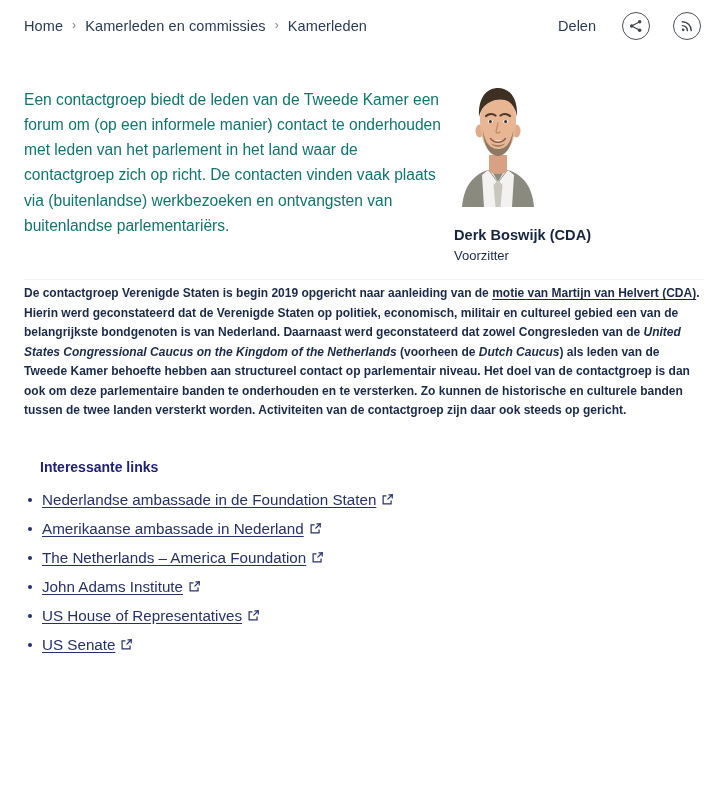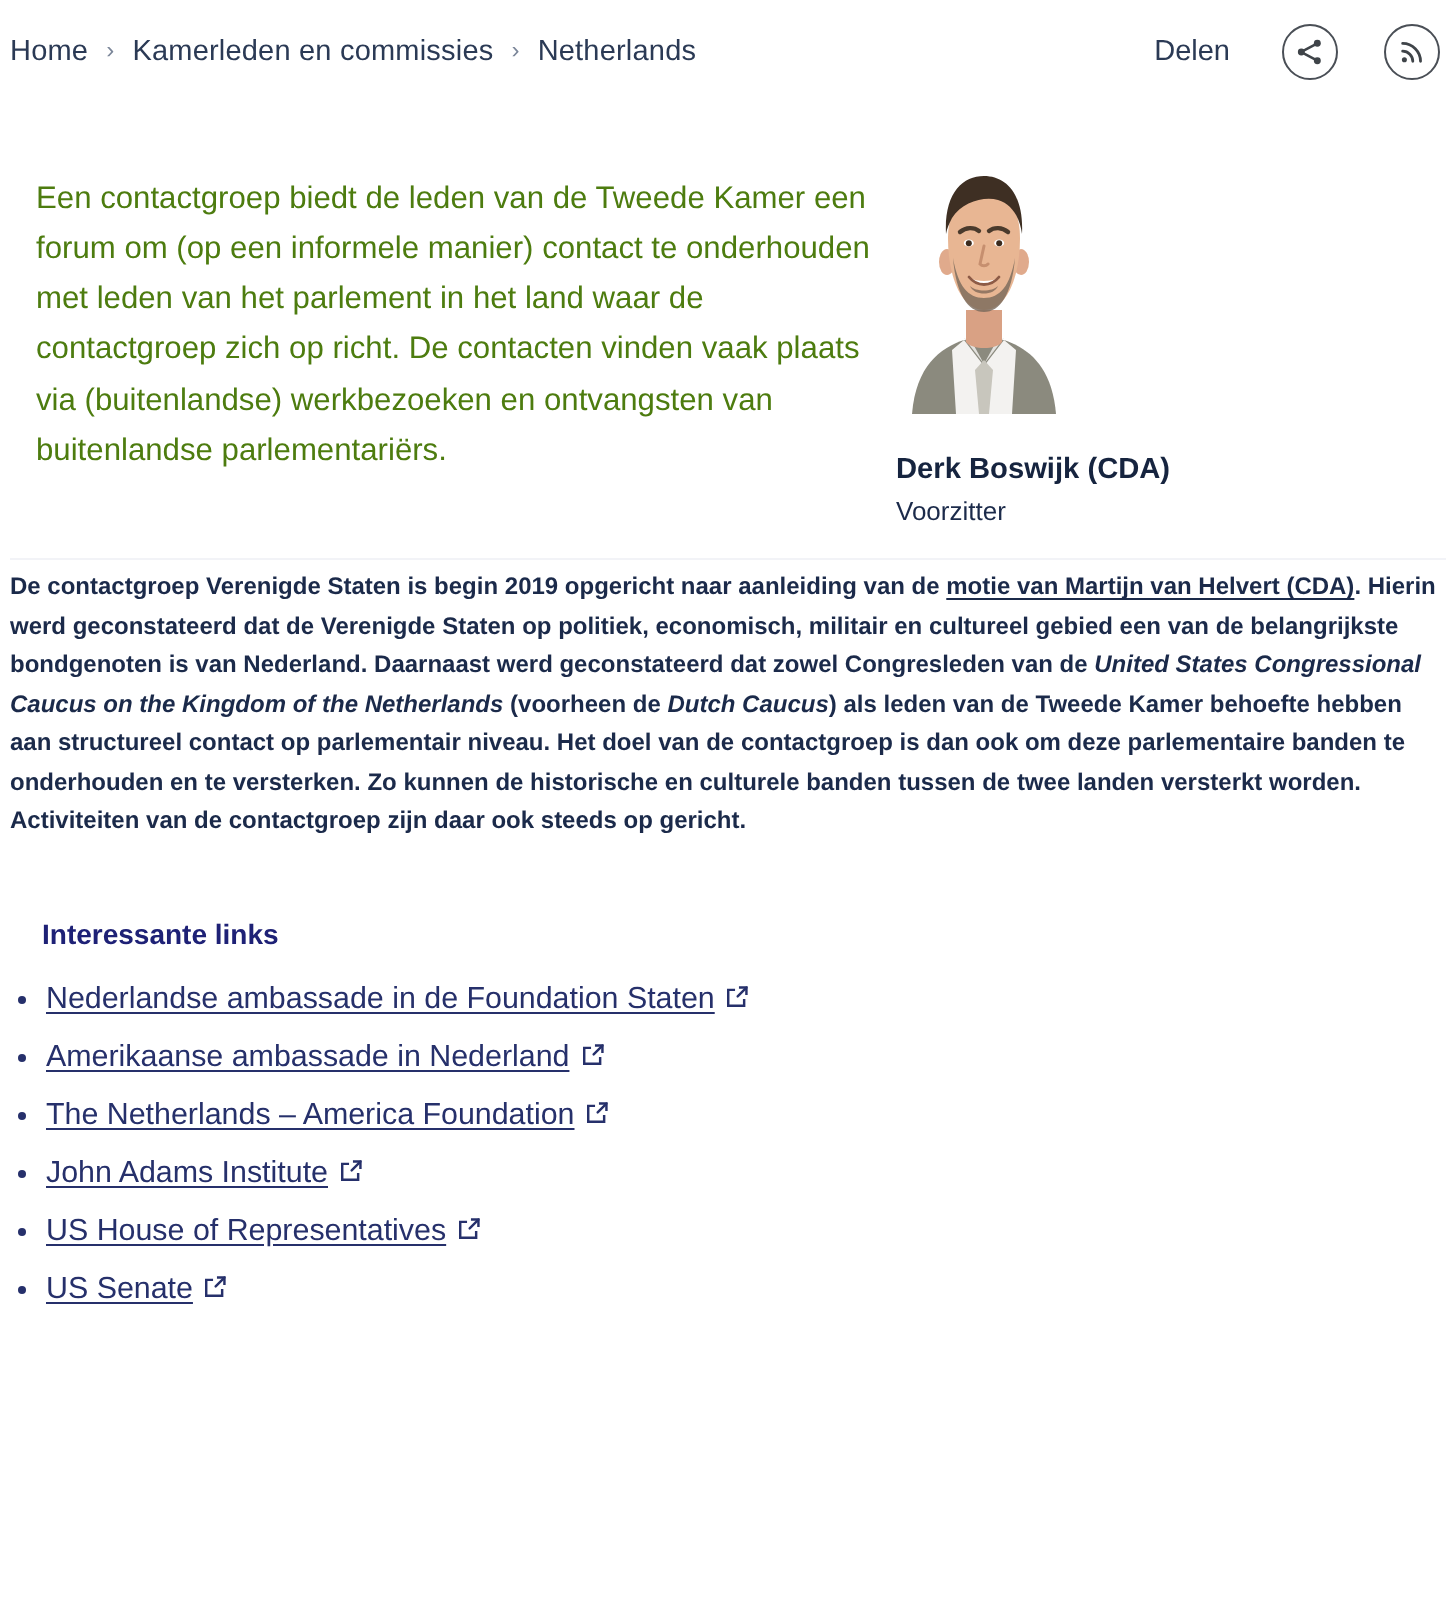--- a/index.html
+++ b/index.html
@@ -14,21 +14,21 @@
     overflow: hidden;
     font-family: "Liberation Sans", sans-serif;
     color: #1b2a4a;
     -webkit-font-smoothing: antialiased;
   }
   .page {
     position: relative;
     width: 728px;
     height: 811px;
     box-sizing: border-box;
-    padding: 0 5px;
+    padding: 0 24px;
   }
 
   
   .topbar {
     display: flex;
     align-items: center;
     justify-content: space-between;
     height: 46px;
     padding-top: 6px;
     box-sizing: border-box;
@@ -91,22 +91,21 @@
   
   .intro {
     display: flex;
     align-items: flex-start;
     margin-top: 25px;
   }
   .intro-text {
     flex: 0 0 420px;
     font-size: 15.6px;
     line-height: 1.62;
-    color: #4d7c0f;
-    margin-left: 13px;
+    color: #0f766e;
   }
   .portrait-block {
     flex: 1 1 auto;
     display: flex;
     flex-direction: column;
     align-items: flex-start;
     padding-left: 10px;
     padding-top: 8px;
   }
   .portrait {
@@ -200,21 +199,21 @@
 
 <div class="page">
 
   <div class="topbar">
 
     <nav class="breadcrumb">
       <a href="#">Home</a>
       <span class="crumb-sep">›</span>
       <a href="#">Kamerleden en commissies</a>
       <span class="crumb-sep">›</span>
-      <a href="#">Netherlands</a>
+      <a href="#">Kamerleden</a>
     </nav>
 
     <div class="share-group">
       <span class="share-label">Delen</span>
 
       <span class="icon-circle">
         <span>
           <svg width="16" height="16" viewBox="0 0 24 24" fill="none" stroke="#3f4449" stroke-width="1.9" stroke-linecap="round" stroke-linejoin="round">
             <circle cx="17.5" cy="5.5" r="2.6" fill="#3f4449" stroke="none"></circle>
             <circle cx="5.5" cy="12" r="2.6" fill="#3f4449" stroke="none"></circle>

